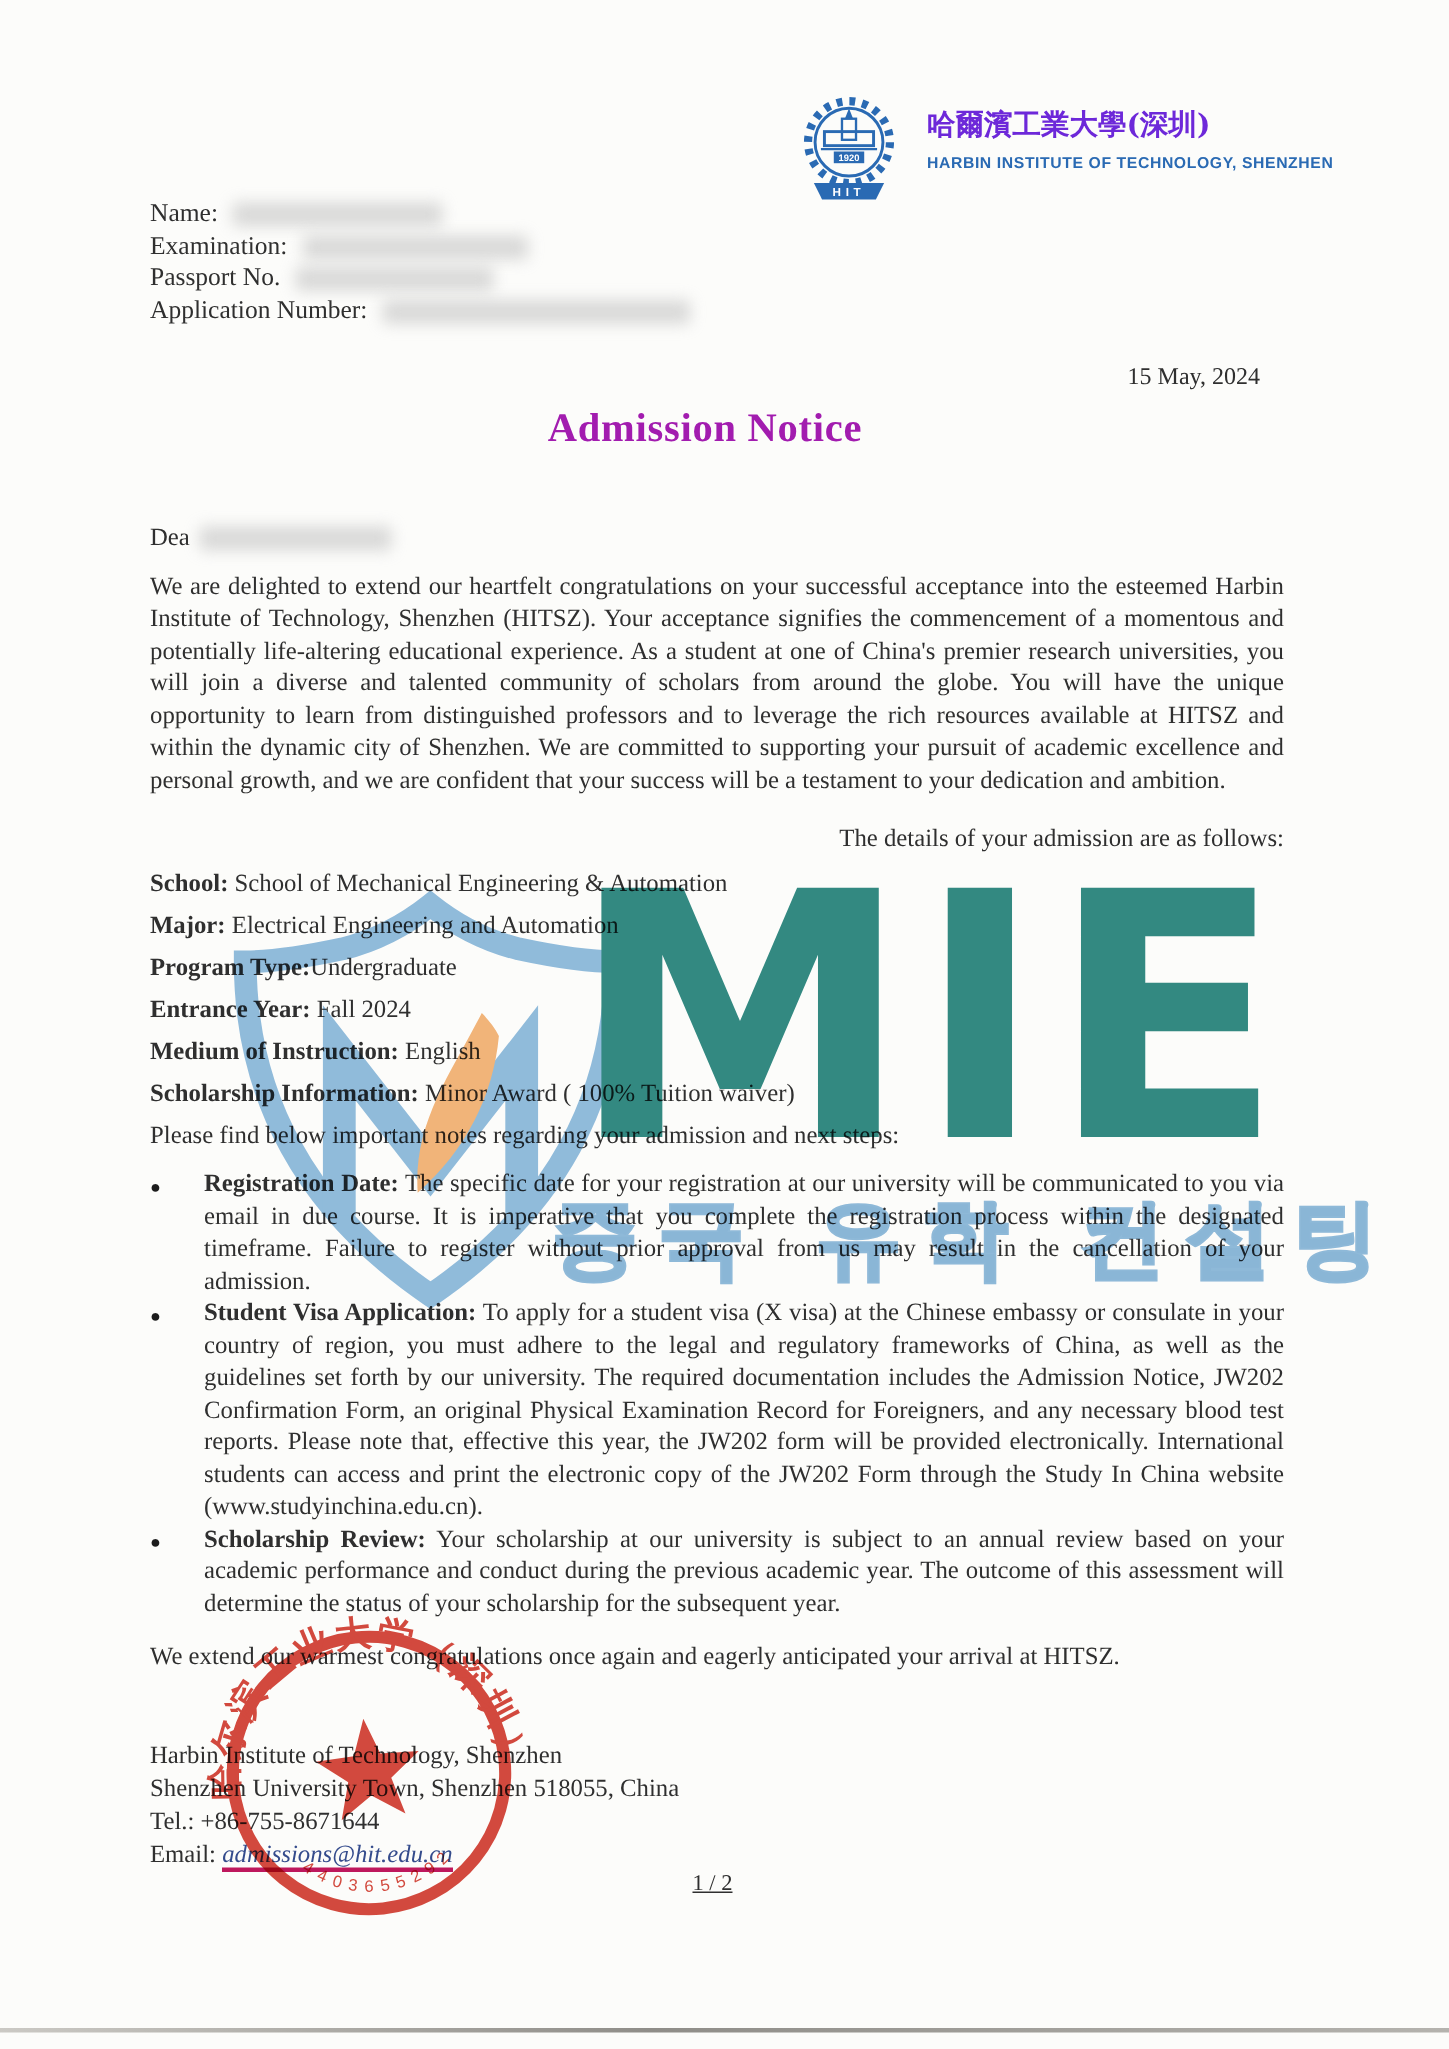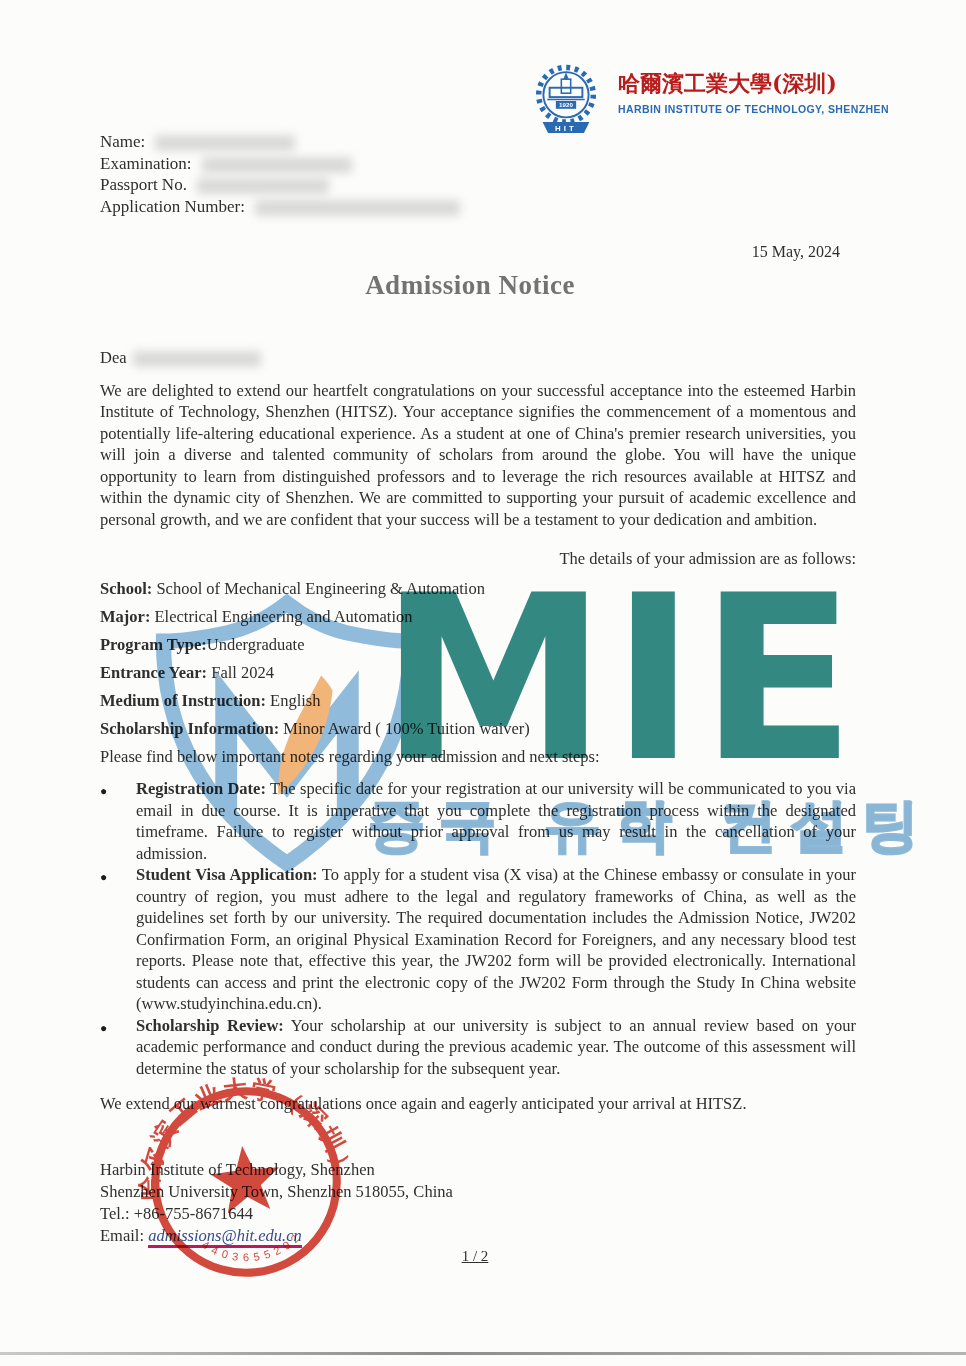--- a/index.html
+++ b/index.html
@@ -6,33 +6,33 @@
   html,body { background:#e9e9e9; }
   .page {
     position:relative; width:966px; height:1366px;
     background:#fcfcfa; overflow:hidden;
     font-family:"Liberation Serif", serif; color:#2f2f2f;
   }
   
   .hdr { position:absolute; top:62px; left:520px; width:340px; display:flex; align-items:flex-start; }
   .hdr .emblem { width:92px; height:78px; flex:0 0 auto; }
   .hdr .names { margin-left:6px; padding-top:6px; }
-  .uni-cn { font-family:"DejaVu Serif", serif; font-weight:bold; font-size:22px; line-height:30px; color:#b91c1c; letter-spacing:0px; white-space:nowrap; }
+  .uni-cn { font-family:"DejaVu Serif", serif; font-weight:bold; font-size:19px; line-height:30px; color:#6d28d9; letter-spacing:0px; white-space:nowrap; }
   .uni-en { font-family:"Liberation Sans", sans-serif; font-weight:bold; font-size:10.5px; letter-spacing:0.4px; color:#2a6ab3; margin-top:5px; white-space:nowrap; }
   
   .recipient { position:absolute; left:100px; top:131px; font-size:17px; line-height:21.5px; }
   .blurbox { display:inline-block; vertical-align:middle; height:16px; background:#c6c6c6; filter:blur(5px); opacity:0.65; border-radius:2px; margin-left:10px; }
   .bb-name { width:140px; }
   .bb-nat  { width:150px; }
   .bb-pass { width:132px; }
   .bb-app  { width:205px; }
   .bb-dear { width:128px; margin-left:6px; }
   
   .date { position:absolute; top:243px; left:0; width:840px; text-align:right; font-size:16px;padding-left:12px; }
-  .doc-title { position:absolute; top:270px; left:0; width:940px; text-align:center; font-size:27px; font-weight:bold; letter-spacing:0.5px; color:#737373; }
+  .doc-title { position:absolute; top:270px; left:0; width:940px; text-align:center; font-size:27px; font-weight:bold; letter-spacing:0.5px; color:#a21caf; }
   
   .content { position:absolute; left:100px; top:347px; width:756px; font-size:16.5px; line-height:21.5px; }
   .salutation { margin-bottom:11px; }
   .para { text-align:justify; margin-bottom:18px; }
   .details-intro { margin-bottom:8px;text-align:right; }
   .detail-row { margin-bottom:6.5px; }
   .b { font-weight:bold; }
   .notes-intro { margin-top:6px; margin-bottom:11px; }
   .note-item { display:flex; margin-bottom:0px; }
   .note-bullet { flex:0 0 36px; font-size:12px; padding-top:3px; color:#1c1c1c; }

